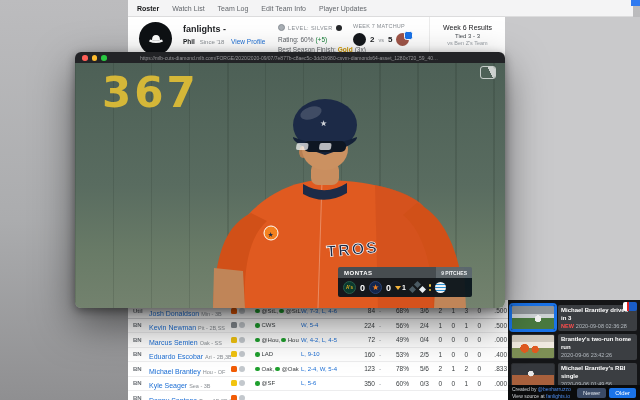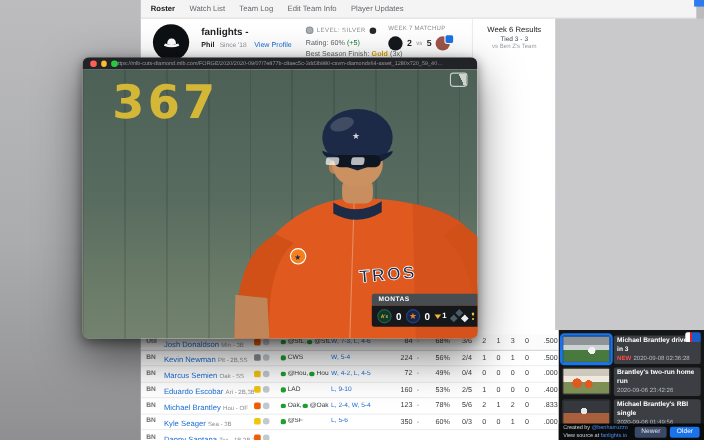--- a/index.html
+++ b/index.html
@@ -93,21 +93,21 @@
   .vnew{color:#ff4d4d;font-weight:bold;margin-right:2px;}
   .credit{position:absolute;left:0;right:0;bottom:0;height:15px;background:#0a0b0c;
     display:flex;align-items:center;padding:0 4px;gap:3px;}
   .clines{flex:1;font-size:5px;line-height:1.35;color:#cfd3d7;white-space:nowrap;overflow:hidden;}
   .clink{color:#4d8df0;cursor:pointer;}
   .btn{font-size:6px;padding:2px 6px;border-radius:2px;color:#fff;cursor:pointer;flex:none;}
   .newer{background:#3a4a66;color:#dde3ec;}
   .older{background:#1a73e8;}
 
   
-  .window{left:75px;top:52px;width:359px;height:256px;border-radius:6px;overflow:hidden;
+  .window{left:75px;top:52px;width:430px;height:256px;border-radius:6px;overflow:hidden;
     box-shadow:0 16px 40px rgba(0,0,0,.5),0 3px 10px rgba(0,0,0,.4);}
   .titlebar{height:11px;background:#222326;position:relative;display:flex;align-items:center;justify-content:center;}
   .lights{position:absolute;left:7px;top:3px;display:flex;gap:4px;}
   .light{width:5.5px;height:5.5px;border-radius:50%;cursor:pointer;}
   .red{background:#ff5f57;} .yel{background:#febc2e;} .grn{background:#28c840;}
   .url{font-size:5px;color:#97979a;max-width:300px;white-space:nowrap;overflow:hidden;text-overflow:ellipsis;}
   .video{position:relative;height:245px;
     background:repeating-linear-gradient(90deg,rgba(15,25,18,.13) 0 1.5px,rgba(0,0,0,0) 1.5px 38px),
     linear-gradient(180deg,#4d6056 0,#596c60 50%,#697b67 78%,#73826e 100%);}
   .wallnum{position:absolute;left:27px;top:9px;font-size:42px;line-height:1;font-weight:bold;color:#ddbc37;

